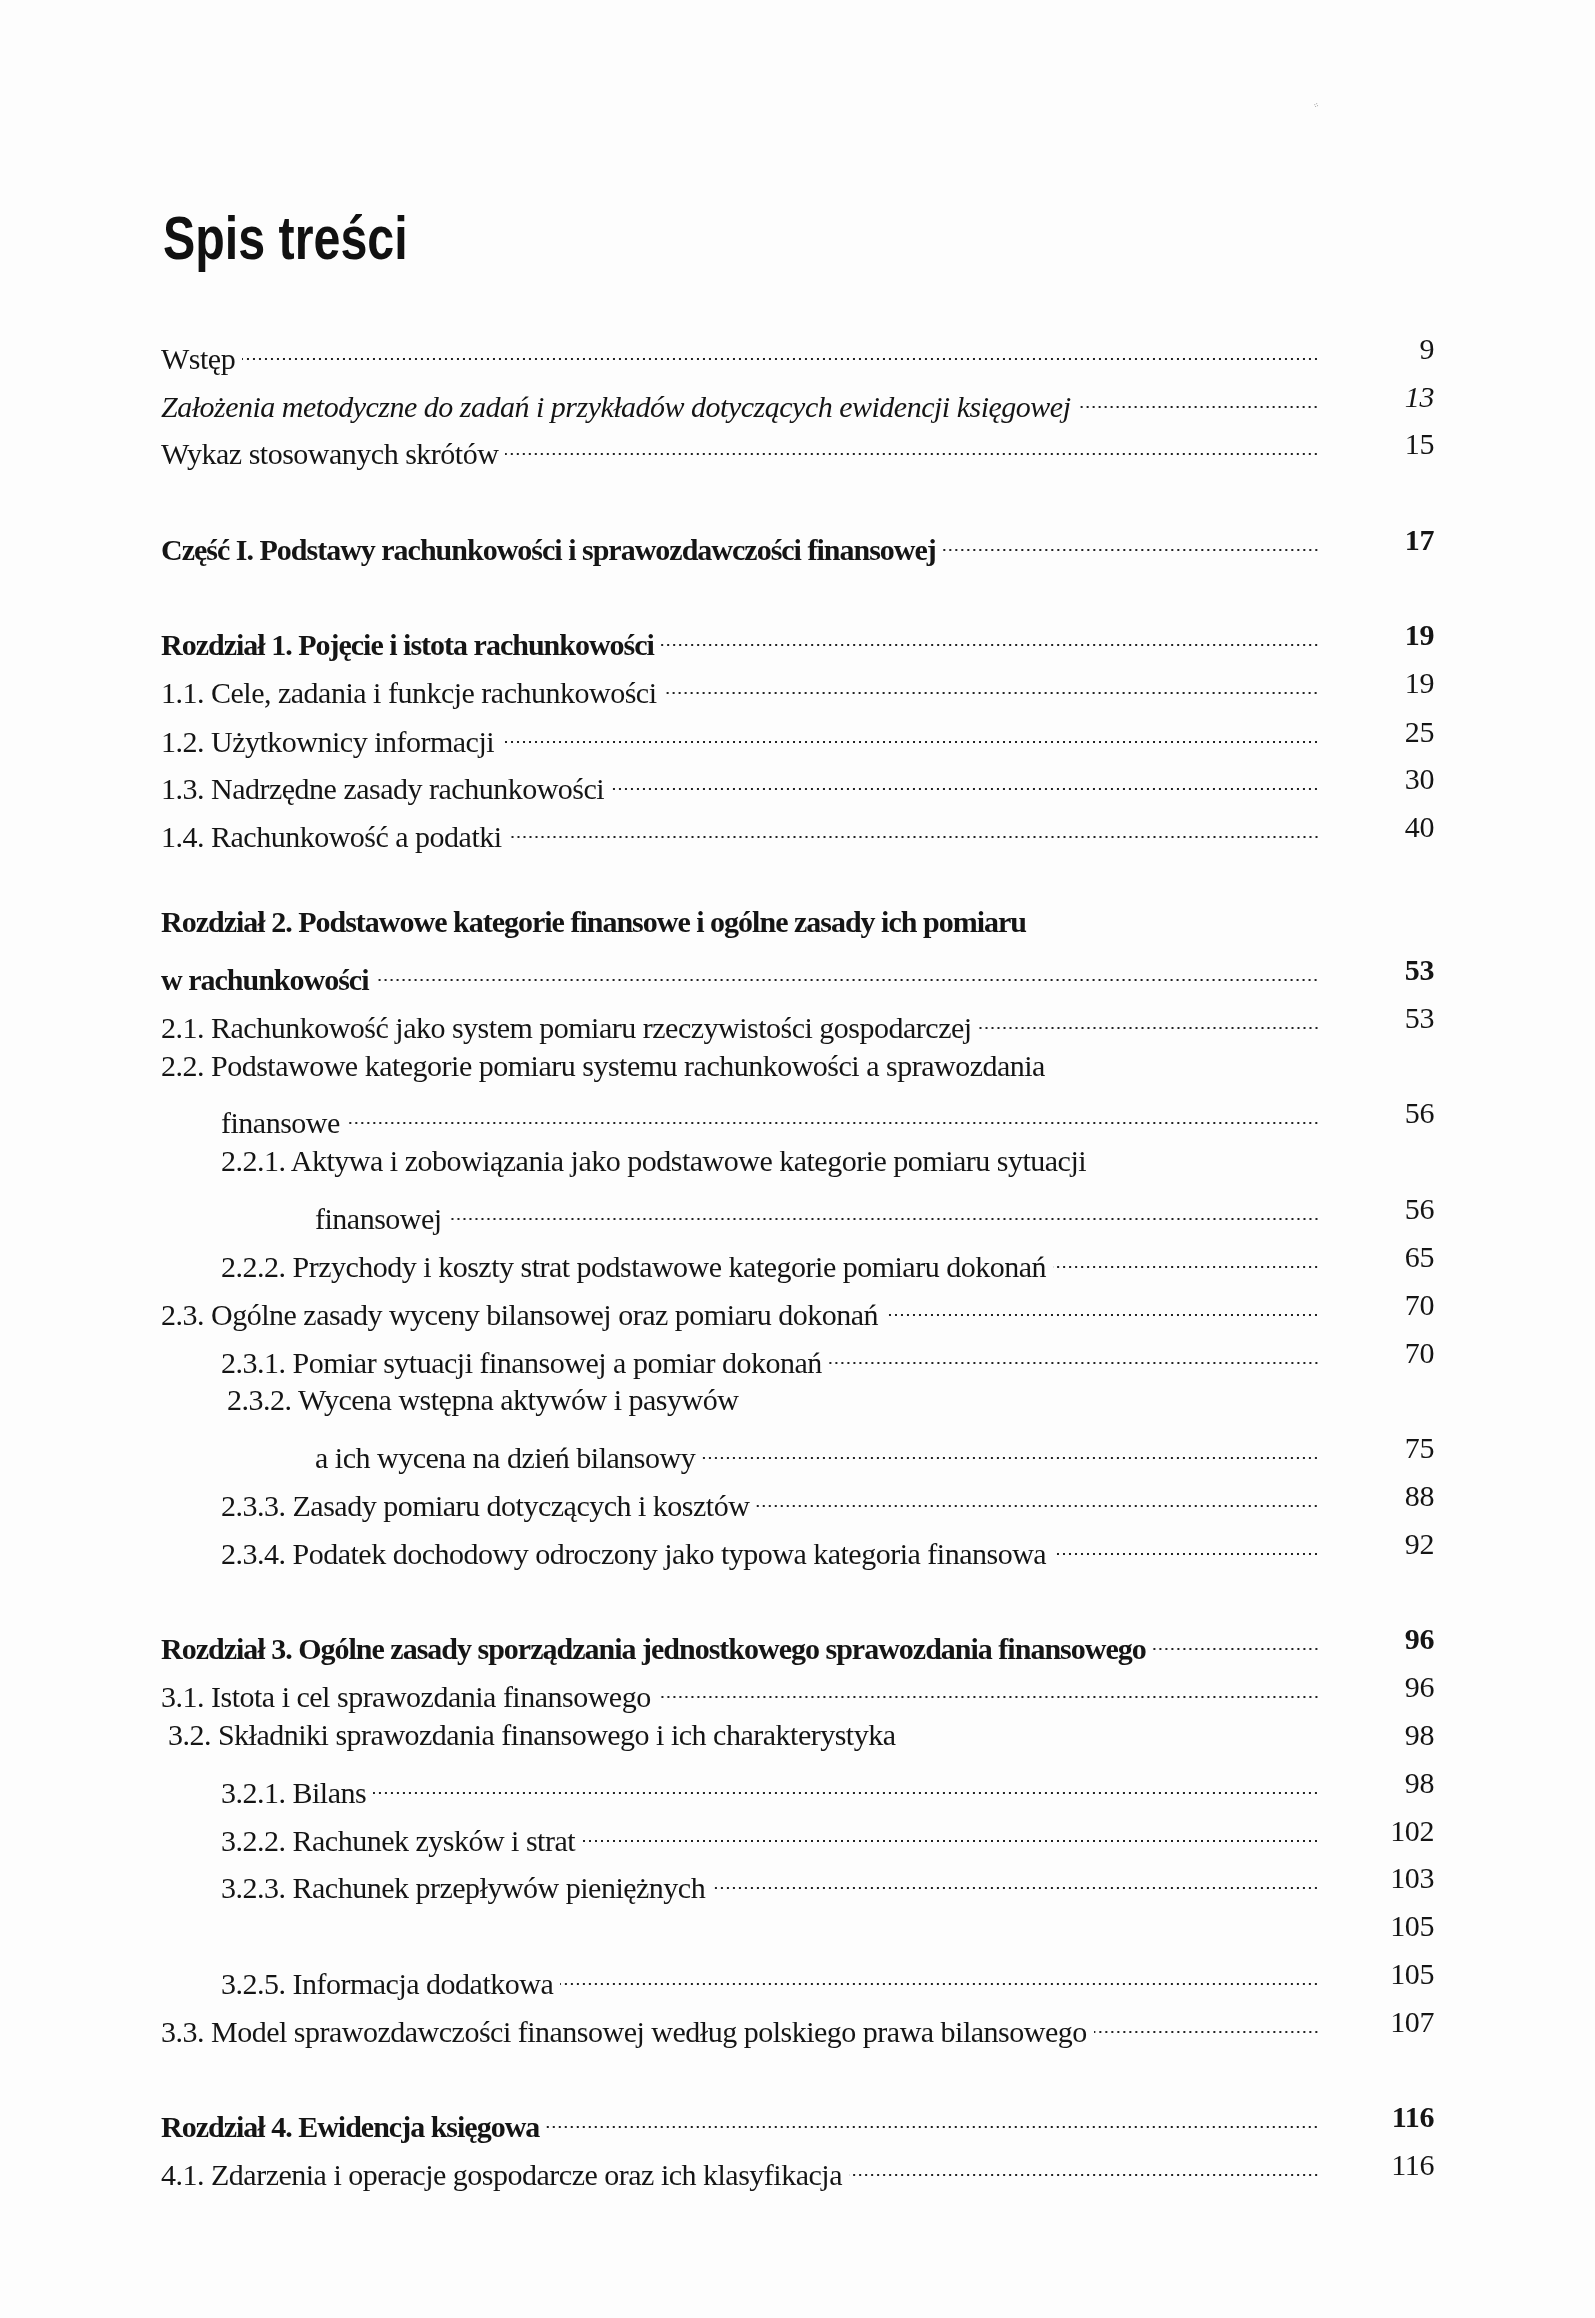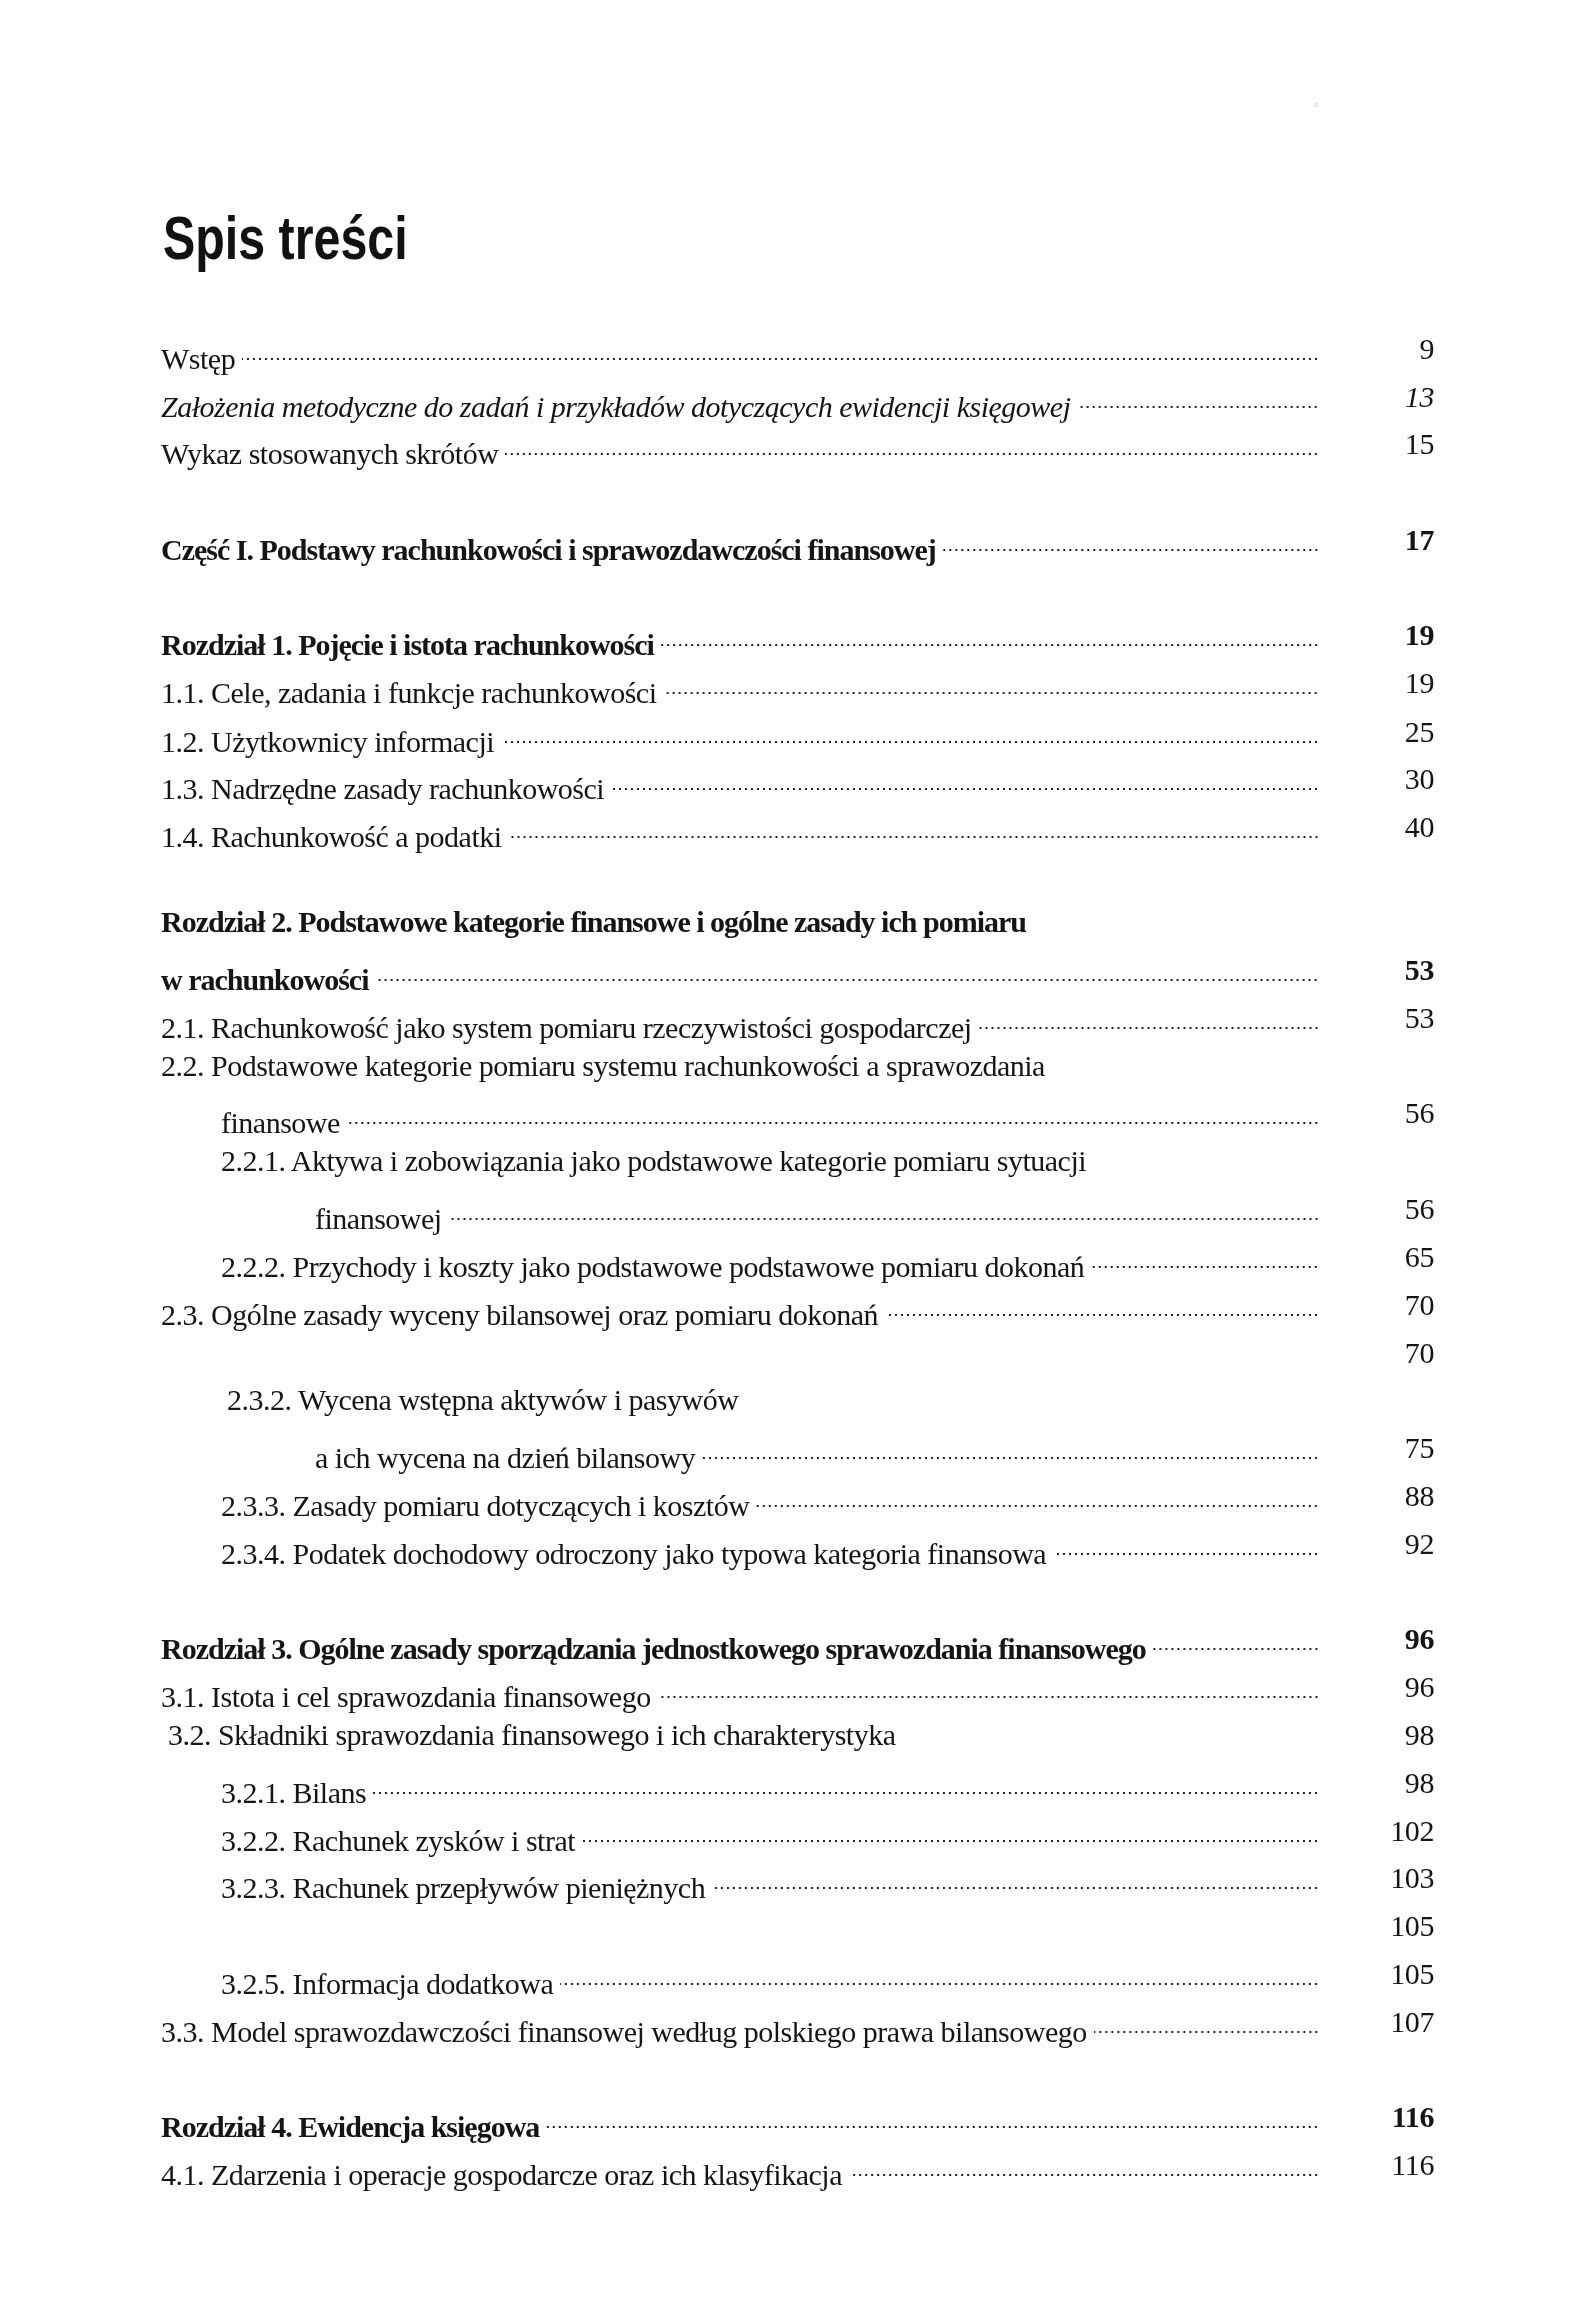--- a/index.html
+++ b/index.html
@@ -140,33 +140,37 @@
       </div>
       <div class="row" style="top: 1188px;">
         <div class="label-wrap" style="left: 154px;">
           <span class="label">finansowej</span>
           <span class="leader"></span>
         </div>
         <span class="page-num">56</span>
       </div>
       <div class="row" style="top: 1236px;">
         <div class="label-wrap" style="left: 60px;">
-          <span class="label">2.2.2. Przychody i koszty jako podstawowe podstawowe pomiaru dokonań</span>
+          <span class="label">2.2.2. Przychody i koszty strat podstawowe kategorie pomiaru dokonań</span>
           <span class="leader"></span>
         </div>
         <span class="page-num">65</span>
       </div>
       <div class="row" style="top: 1284px;">
         <div class="label-wrap" style="left: 0px;">
           <span class="label">2.3. Ogólne zasady wyceny bilansowej oraz pomiaru dokonań</span>
           <span class="leader"></span>
         </div>
         <span class="page-num">70</span>
       </div>
       <div class="row" style="top: 1332px;">
+        <div class="label-wrap" style="left: 60px;">
+          <span class="label">2.3.1. Pomiar sytuacji finansowej a pomiar dokonań</span>
+          <span class="leader"></span>
+        </div>
         <span class="page-num">70</span>
       </div>
       <div class="row" style="top: 1379px;">
         <div class="label-wrap" style="left: 46px; margin-left: 20px;">
           <span class="label">2.3.2. Wycena wstępna aktywów i pasywów</span>
         </div>
         <span class="page-num"></span>
       </div>
       <div class="row" style="top: 1427px;">
         <div class="label-wrap" style="left: 154px;">

